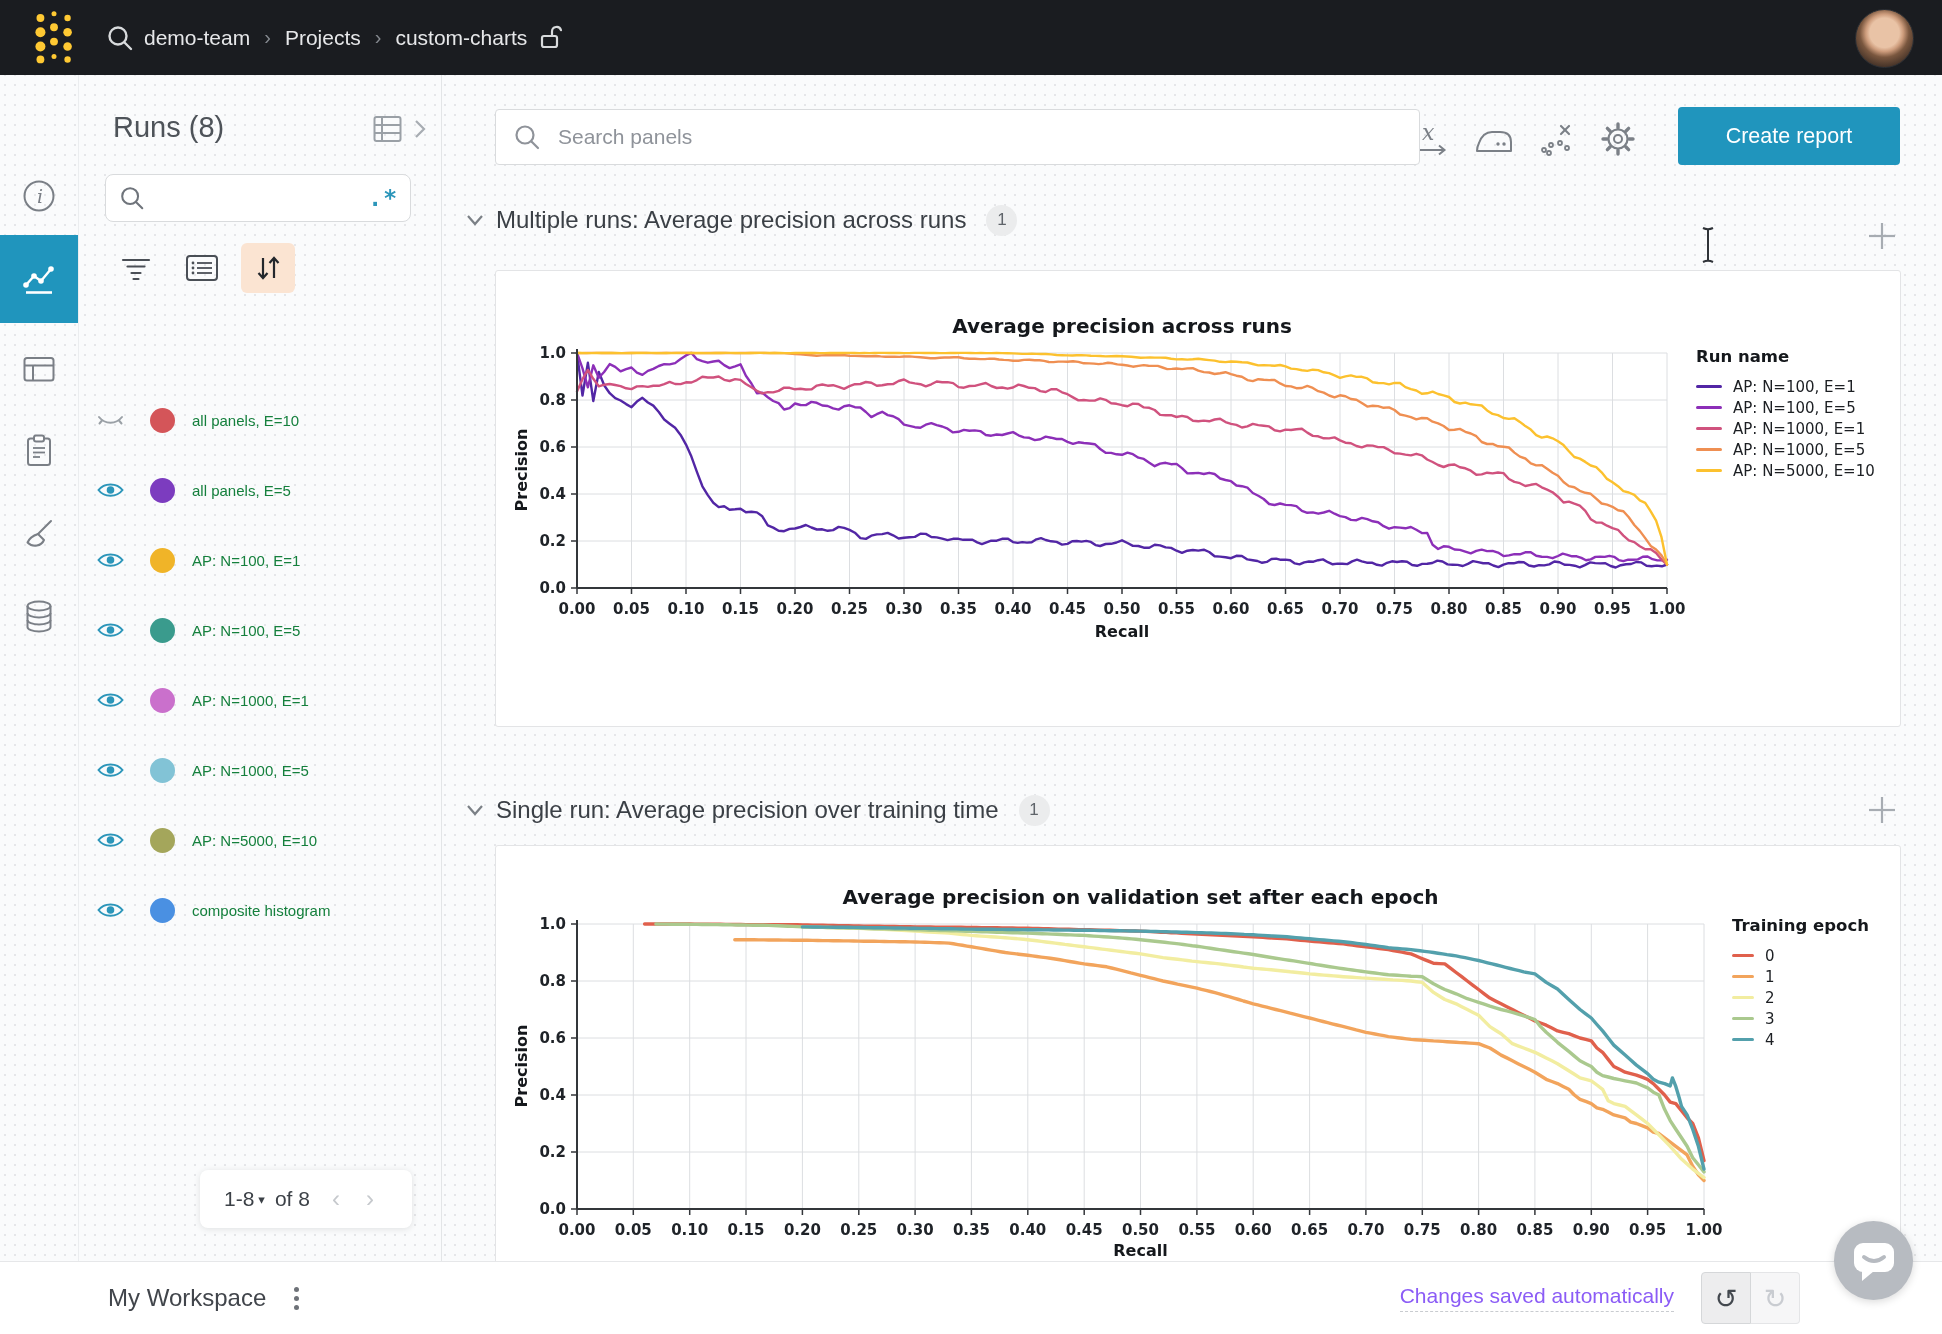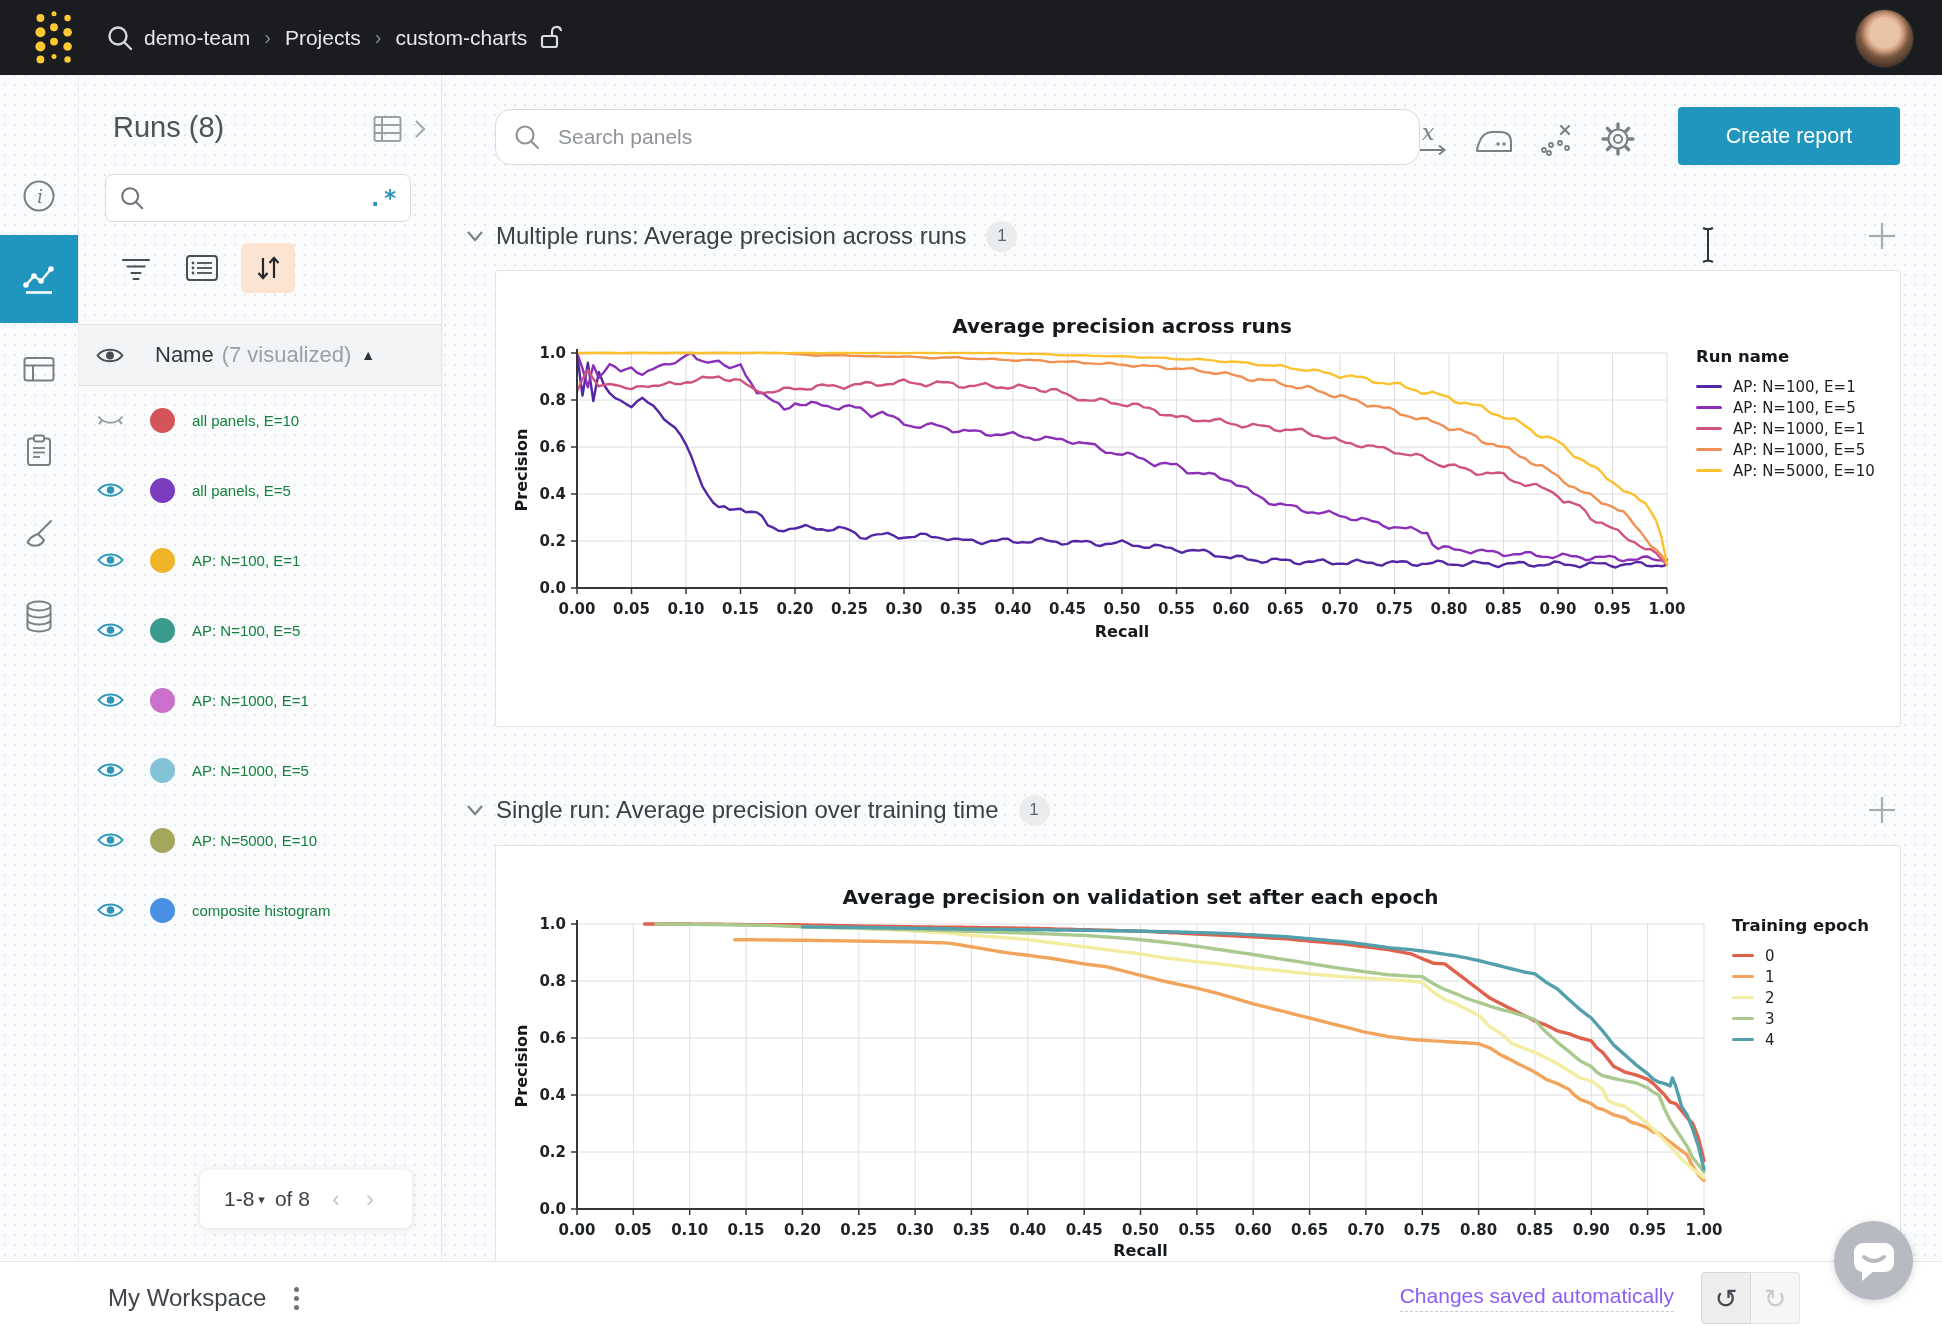--- a/index.html
+++ b/index.html
@@ -43,21 +43,21 @@
   .run-list{position:absolute;left:0;top:310px;width:100%;}
   .run-row{height:70px;display:flex;align-items:center;cursor:pointer;}
   .run-dot{width:25px;height:25px;border-radius:50%;flex:none;margin-left:9px;}
   .run-name{font-size:15px;color:#15803d;margin-left:17px;white-space:nowrap;}
   .pagination{position:absolute;left:121px;bottom:34px;width:212px;height:58px;background:#fff;border-radius:8px;box-shadow:0 1px 6px rgba(40,45,50,.13);display:flex;align-items:center;}
   .pag-label{font-size:21px;color:#3c4147;margin-left:24px;display:flex;align-items:center;gap:4px;cursor:pointer;}
   .pag-caret{font-size:13px;color:#3c4147;}
   .pag-nav{margin-left:22px;display:flex;gap:26px;color:#c6c9cd;font-size:24px;}
   .pag-nav span{cursor:pointer;}
   
-  .main-toolbar-search{position:absolute;left:495px;top:109px;width:891px;height:54px;background:#fff;border:1px solid #d9dbdd;border-radius:16px;display:flex;align-items:center;padding:0 16px;z-index:4;}
+  .main-toolbar-search{position:absolute;left:495px;top:109px;width:891px;height:54px;background:#fff;border:1px solid #d9dbdd;border-radius:4px;display:flex;align-items:center;padding:0 16px;z-index:4;}
   .main-toolbar-search input{border:none;outline:none;flex:1;font-size:21px;margin-left:14px;background:transparent;color:#33373d;}
   .main-toolbar-search input::placeholder{color:#8f939a;}
   .tb-icon{position:absolute;top:117px;width:44px;height:44px;display:flex;align-items:center;justify-content:center;cursor:pointer;z-index:4;}
   .create-report{position:absolute;left:1678px;top:107px;width:222px;height:58px;background:#2095bd;border:none;border-radius:4px;color:#fff;font-size:21.5px;font-family:"Liberation Sans",sans-serif;cursor:pointer;z-index:4;}
   .section-head{position:absolute;left:462px;height:40px;display:flex;align-items:center;z-index:4;}
   .sec-chev{width:26px;height:26px;display:flex;align-items:center;justify-content:center;cursor:pointer;}
   .sec-title{font-size:24px;color:#3b4046;margin-left:8px;}
   .sec-badge{margin-left:20px;width:31px;height:31px;border-radius:50%;background:#ebeced;color:#5f646a;font-size:17px;display:flex;align-items:center;justify-content:center;}
   .panel-add{position:absolute;width:40px;height:40px;display:flex;align-items:center;justify-content:center;cursor:pointer;z-index:4;color:#a7acb2;}
   .card{position:absolute;left:495px;width:1404px;background:#fff;border:1px solid #e3e4e6;border-radius:3px;z-index:2;}
@@ -220,31 +220,20 @@
     </div>
     <div class="tool-btn hl">
       <svg width="30" height="30" viewBox="0 0 30 30">
         <line x1="10" y1="5" x2="10" y2="25" stroke="#23272c" stroke-width="2.2"></line>
         <polyline points="5.5,20 10,25 14.5,20" fill="none" stroke="#23272c" stroke-width="2.2"></polyline>
         <line x1="21" y1="25" x2="21" y2="5" stroke="#23272c" stroke-width="2.2"></line>
         <polyline points="16.5,10 21,5 25.5,10" fill="none" stroke="#23272c" stroke-width="2.2"></polyline>
       </svg>
     </div>
   </div>
-  <div class="list-header">
-    <span class="eye-cell">
-      <svg width="28" height="19" viewBox="0 0 27 18">
-        <path d="M1.5 9 C7 1.5 20 1.5 25.5 9 C20 16.5 7 16.5 1.5 9 Z" fill="none" stroke="#4a4f56" stroke-width="2"></path>
-        <circle cx="13.5" cy="9" r="3.8" fill="#4a4f56"></circle>
-      </svg>
-    </span>
-    <span class="hname">Name</span>
-    <span class="hviz">(7 visualized)</span>
-    <span class="sort-caret">▲</span>
-  </div>
   <div class="run-list">
       <div class="run-row">
         <span class="eye-cell">
           <svg width="27" height="18" viewBox="0 0 27 18">
             <path d="M2 6 C8 13.5 19 13.5 25 6" fill="none" stroke="#9aa0a6" stroke-width="2" stroke-linecap="round"></path>
             <path d="M5 9.5 L2.5 12.5 M22 9.5 L24.5 12.5" stroke="#9aa0a6" stroke-width="2" stroke-linecap="round"></path>
           </svg>
         </span>
         <span class="run-dot" style="background: rgb(212, 85, 89);"></span>
         <span class="run-name">all panels, E=10</span>
@@ -377,21 +366,21 @@
       <line x1="21" y1="6" x2="21" y2="10" transform="rotate(135 21 21)"></line>
       <line x1="21" y1="6" x2="21" y2="10" transform="rotate(180 21 21)"></line>
       <line x1="21" y1="6" x2="21" y2="10" transform="rotate(225 21 21)"></line>
       <line x1="21" y1="6" x2="21" y2="10" transform="rotate(270 21 21)"></line>
       <line x1="21" y1="6" x2="21" y2="10" transform="rotate(315 21 21)"></line>
     </g>
   </svg>
 </div>
 <button class="create-report">Create report</button>
 
-<div class="section-head" style="top:216px">
+<div class="section-head" style="top:200px">
   <span class="sec-chev">
     <svg width="20" height="14" viewBox="0 0 20 14">
       <polyline points="3,3 10,11 17,3" fill="none" stroke="#7b8086" stroke-width="2.2"></polyline>
     </svg>
   </span>
   <span class="sec-title">Multiple runs: Average precision across runs</span>
   <span class="sec-badge">1</span>
 </div>
 <div class="panel-add" style="left:1862px;top:216px">
   <svg width="34" height="34" viewBox="0 0 34 34">

